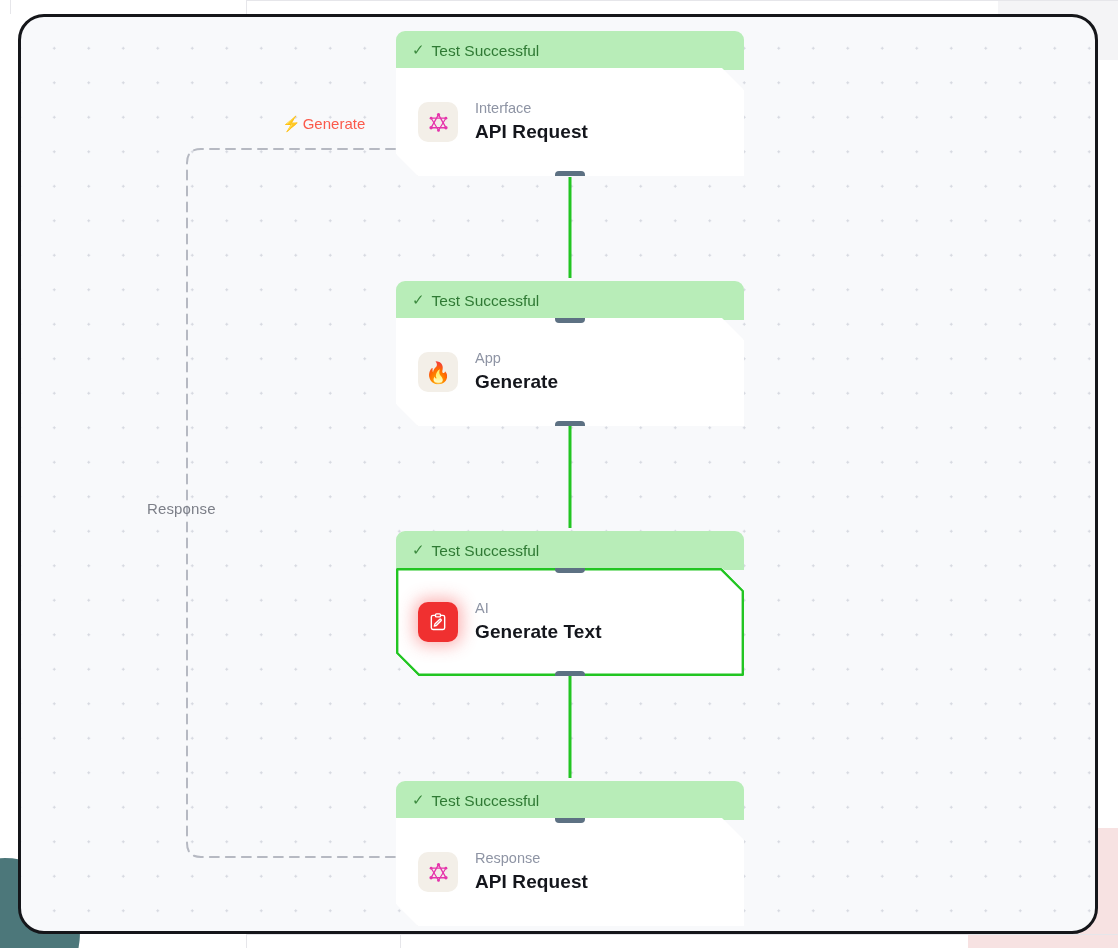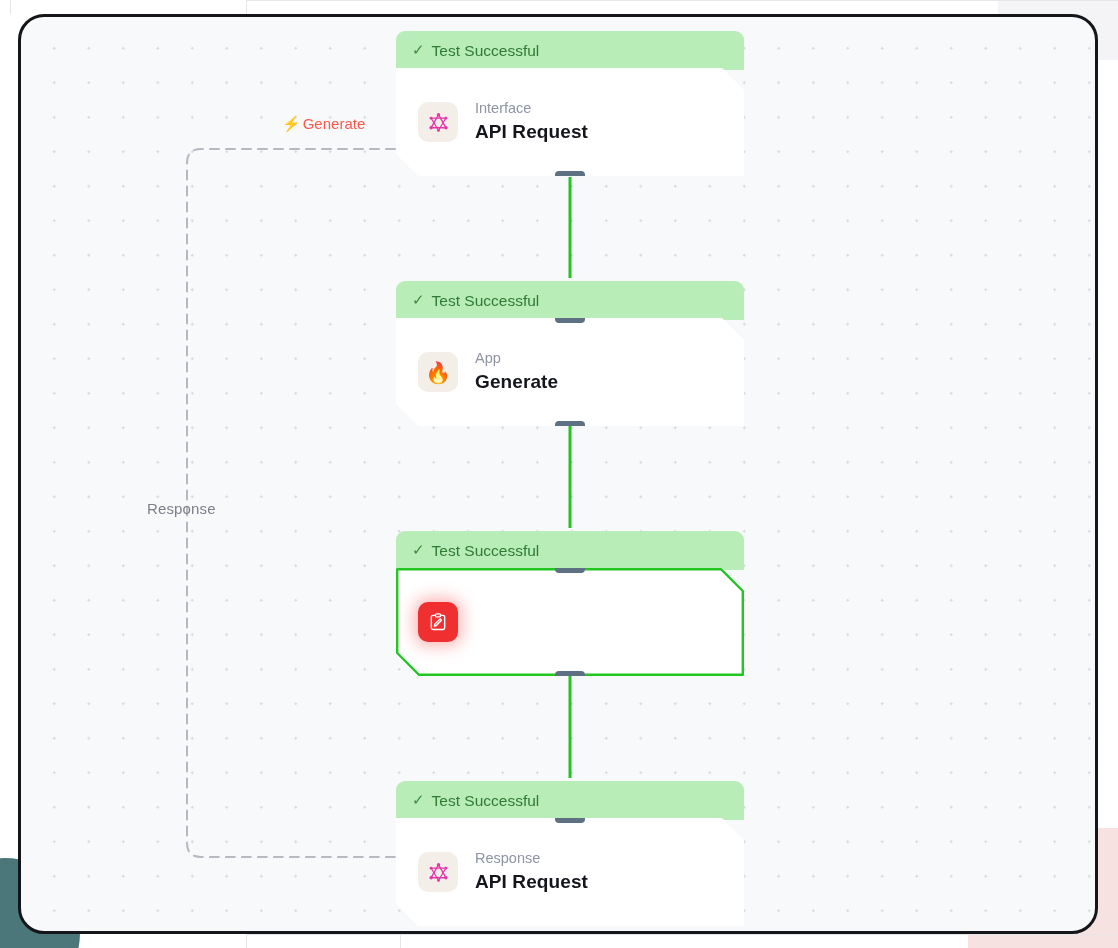--- a/index.html
+++ b/index.html
@@ -322,20 +322,24 @@
     </div>
     <div class="node-card">
       <div class="handle top"></div>
       <div class="node-icon red">
         <svg width="20" height="20" viewBox="0 0 24 24" fill="none" stroke="#ffffff" stroke-width="1.7" stroke-linecap="round" stroke-linejoin="round">
           <path d="M16 4h2a2 2 0 0 1 2 2v13a2 2 0 0 1-2 2H6a2 2 0 0 1-2-2V6a2 2 0 0 1 2-2h2"></path>
           <rect x="9" y="2.2" width="6" height="3.6" rx="1.1"></rect>
           <path d="M15.6 10.6 10 16.2l-2.4.7.7-2.4 5.6-5.6a1.2 1.2 0 0 1 1.7 1.7z"></path>
         </svg>
       </div>
+      <div class="node-text">
+        <span class="node-kind">AI</span>
+        <span class="node-title">Generate Text</span>
+      </div>
       <div class="handle bottom"></div>
       <svg class="sel-outline" width="348" height="108" viewBox="0 0 348 108" fill="none">
         <path d="M1.2 1.2 H325 L346.8 23 V106.8 H23 L1.2 85 Z" stroke="#22c522" stroke-width="2.4" fill="none" stroke-linejoin="round"></path>
       </svg>
     </div>
   </div>
 
   <div class="node" style="top:764px;">
     <div class="node-status">
       <span class="tick">✓</span>

